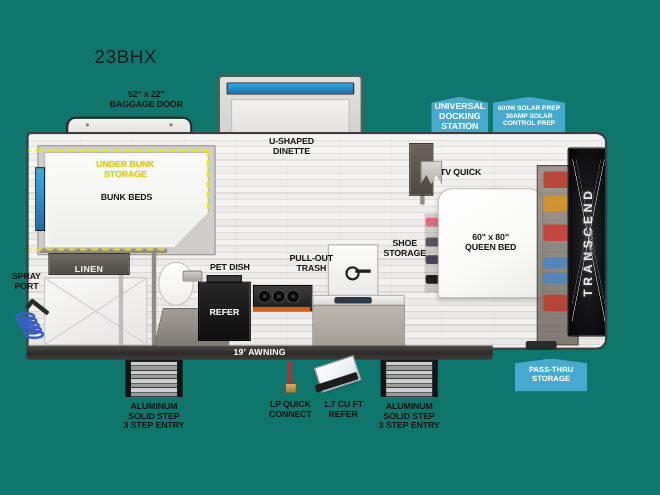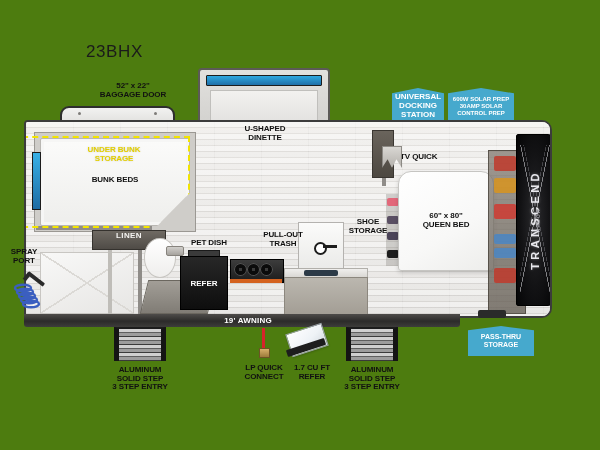--- a/index.html
+++ b/index.html
@@ -11,21 +11,21 @@
     width: 600px;
     height: 450px;
     position: relative;
     overflow: hidden;
     font-family: "Liberation Sans", sans-serif;
     -webkit-font-smoothing: antialiased;
   }
   .stage {
     position: absolute;
     inset: 0;
-    background: #4d7c0f;
+    background: #0f766e;
   }
 
   
   #model-title {
     position: absolute;
     left: 86px;
     top: 42px;
     font-size: 17px;
     font-weight: 400;
     color: #1b1b1b;
@@ -280,21 +280,20 @@
 
   
   #awning-strip {
     position: absolute;
     left: 24px; top: 314px; width: 424px; height: 13px;
     background: linear-gradient(180deg,#4e4c4a 0%, #2c2b2a 55%, #3d3c3a 100%);
     border-radius: 0 0 3px 3px;
     display: flex;
     align-items: center;
     justify-content: center;
-    padding-left: 12px;
   }
   #awning-label {
     color: #ffffff;
     font-size: 8px;
     font-weight: bold;
     letter-spacing: 0.2px;
   }
 
   
   .step-unit {
@@ -416,21 +415,21 @@
                 -webkit-clip-path:polygon(0 0,100% 0,100% 62%,78% 100%,0 100%);
                 clip-path:polygon(0 0,100% 0,100% 62%,78% 100%,0 100%);"></div>
 
     <div class="blue-window" style="left:6px; top:30px; width:7px; height:56px;"></div>
 
     <div class="wall" style="left:10px; top:104px; width:116px; height:4px;"></div>
     <div class="wall" style="left:112px; top:104px; width:4px; height:90px;"></div>
 
     <div style="position:absolute; left:18px; top:108px; width:72px; height:18px;
                 background:linear-gradient(180deg,#6f6a63,#4f4b46);
-                border:1px solid #35322e; display:flex; align-items:flex-start; justify-content:center;margin-left:48px;">
+                border:1px solid #35322e; display:flex; align-items:flex-end; justify-content:center;">
       <span style="color:#f4f3f1; font-size:8px; font-weight:bold; letter-spacing:0.4px;">LINEN</span>
     </div>
 
     <div style="position:absolute; left:14px; top:130px; width:92px; height:60px;
                 background:linear-gradient(160deg,#f8f8f7,#e7e6e4); border:1px solid #c8c6c2;">
       <div style="position:absolute; inset:0;
                   background:
                     linear-gradient(to top right, transparent 49.2%, #dbd9d5 49.2%, #dbd9d5 50.8%, transparent 50.8%),
                     linear-gradient(to bottom right, transparent 49.2%, #dbd9d5 49.2%, #dbd9d5 50.8%, transparent 50.8%);"></div>
     </div>

